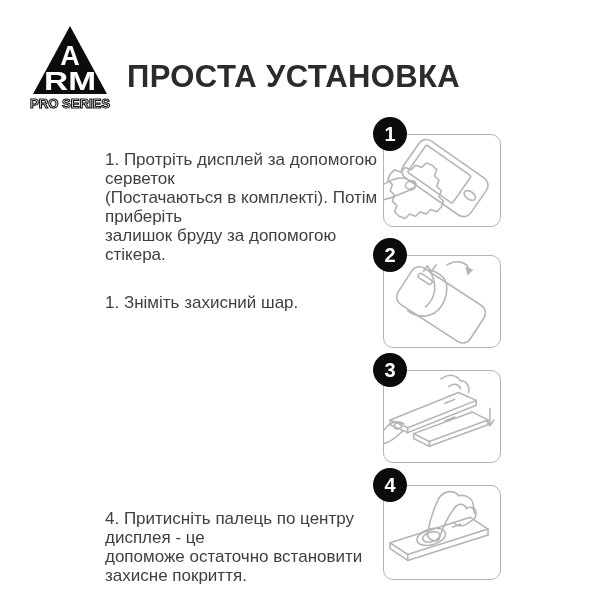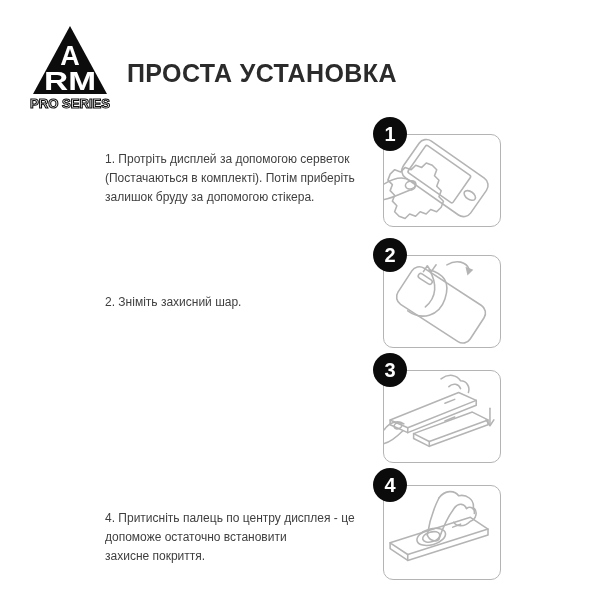--- a/index.html
+++ b/index.html
@@ -10,28 +10,28 @@
   }
   .stage{position:absolute;inset:0;}
 
   
   .logo{position:absolute;left:24px;top:20px;width:92px;height:92px;}
   .logo text{font-family:"Liberation Sans","DejaVu Sans",sans-serif;font-weight:700;}
 
   
   .title{
     position:absolute;left:127px;top:59px;
-    font-size:25px;font-weight:800;letter-spacing:.4px;color:#2b2b2b;
+    font-size:31px;font-weight:800;letter-spacing:.4px;color:#2b2b2b;
     white-space:nowrap;
   }
 
   
   .step-text{
     position:absolute;left:105px;width:285px;
-    font-size:12px;line-height:19px;color:#3f3f3f;
+    font-size:17px;line-height:19px;color:#3f3f3f;
     white-space:pre-line;
   }
   #step-text-1{top:150px}
   #step-text-2{top:293px}
   #step-text-3{top:391px}
   #step-text-4{top:509px}
 
   
   .fig{
     position:absolute;left:383px;width:118px;height:93px;
@@ -65,21 +65,21 @@
     <text x="46" y="45" text-anchor="middle" font-size="27" fill="#ffffff">A</text>
     <text x="46" y="70" text-anchor="middle" font-size="25" fill="#ffffff" textLength="52" lengthAdjust="spacingAndGlyphs">RM</text>
     <text x="46" y="88" text-anchor="middle" font-size="12" fill="#ffffff" stroke="#0c0c0c" stroke-width="1" textLength="80" lengthAdjust="spacingAndGlyphs">PRO SERIES</text>
   </svg>
 
   <div class="title">ПРОСТА УСТАНОВКА</div>
 
   <div class="step-text" id="step-text-1">1. Протріть дисплей за допомогою серветок
 (Постачаються в комплекті). Потім приберіть
 залишок бруду за допомогою стікера.</div>
-  <div class="step-text" id="step-text-2">2. Зніміть захисний шар.</div>
+  <div class="step-text" id="step-text-2">1. Зніміть захисний шар.</div>
   <div class="step-text" id="step-text-4">4. Притисніть палець по центру дисплея - це
 допоможе остаточно встановити
 захисне покриття.</div>
 
   <div class="fig" id="fig-1">
     <div class="badge">1</div>
     <svg class="art" viewBox="0 0 118 93">
       <g class="line">
         <g transform="rotate(35 62 44)">
           <rect x="20" y="21" width="84" height="46" rx="9"></rect>

